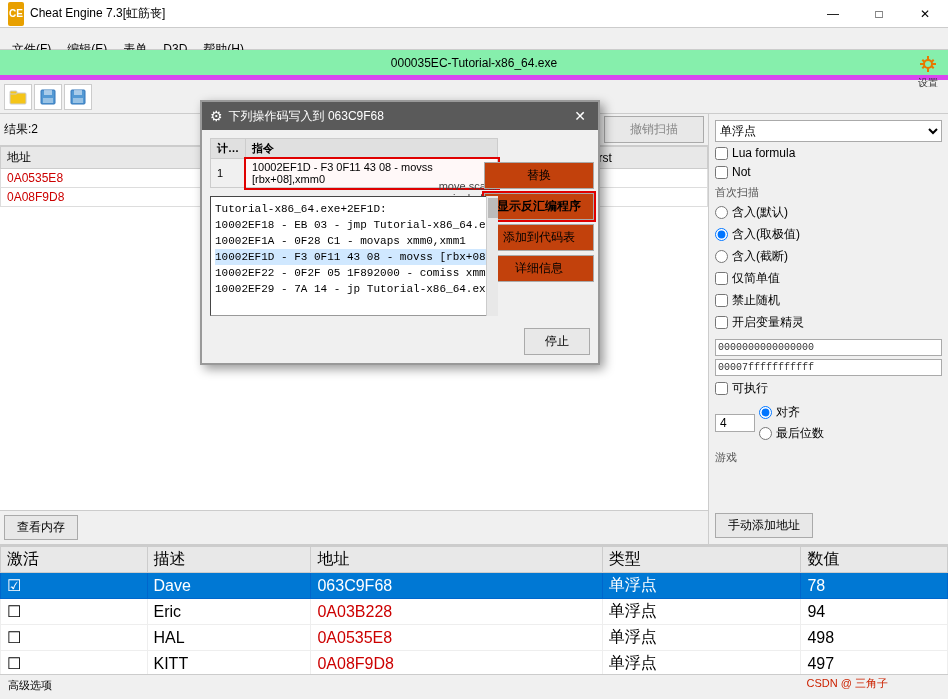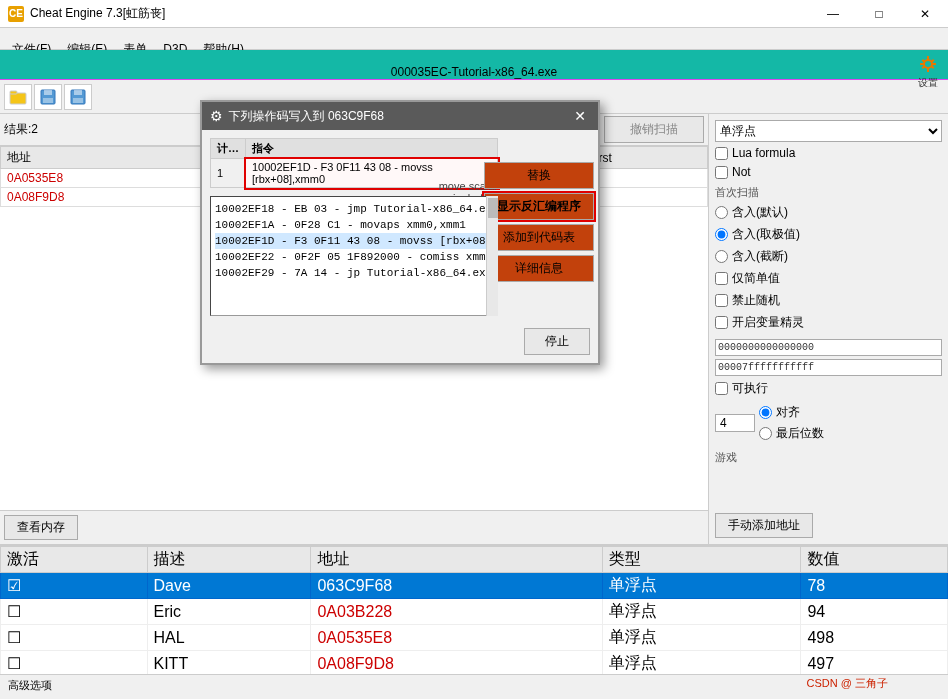--- a/index.html
+++ b/index.html
@@ -18,21 +18,21 @@
       background: #ffffff;
       height: 28px;
       display: flex;
       align-items: center;
       padding: 0 8px;
       border-bottom: 1px solid #ccc;
       position: relative;
     }
     .title-bar-icon {
       width: 16px;
-      height: 16px;
+      height: 24px;
       margin-right: 6px;
       background: #e8a000;
       border-radius: 2px;
       display: flex;
       align-items: center;
       justify-content: center;
       color: white;
       font-size: 10px;
       font-weight: bold;
     }
@@ -72,26 +72,26 @@
     .menu-item {
       padding: 2px 8px;
       cursor: pointer;
       font-size: 12px;
       color: #000;
       margin-top: 21px;
     }
 
     
     .app-title-bar {
-      background: #14b8a6;
+      background: #86efac;
       height: 30px;
       display: flex;
-      align-items: flex-end;
+      align-items: center;
       justify-content: center;
-      border-bottom: 1px solid #d946ef;
+      border-bottom: 5px solid #d946ef;
       position: relative;
     }
     .app-title {
       font-size: 12px;
       color: #000;
     }
 
     
     .toolbar {
       background: #f0f0f0;
@@ -611,20 +611,21 @@
 
       <div style="position:absolute;right:4px;top:32px;display:flex;flex-direction:column;gap:4px;">
         <button class="dialog-btn">替换</button>
         <button class="dialog-btn" style="outline:2px solid #e00000;color:#000;font-weight:bold;">显示反汇编程序</button>
         <button class="dialog-btn">添加到代码表</button>
         <button class="dialog-btn">详细信息</button>
       </div>
 
       <div style="margin-top:4px;position:relative;">
         <div class="disasm-area">
+          <div class="disasm-line">Tutorial-x86_64.exe+2EF1D:</div>
           <div class="disasm-line">10002EF18 - EB 03 - jmp Tutorial-x86_64.exe+2EF1D</div>
           <div class="disasm-line">10002EF1A - 0F28 C1 - movaps xmm0,xmm1</div>
           <div class="disasm-line" style="background:#d0e8ff;">10002EF1D - F3 0F11 43 08 - movss [rbx+08],xmm0 &lt;&lt;</div>
           <div class="disasm-line">10002EF22 - 0F2F 05 1F892000 - comiss xmm0,[Tutorial-x86_6</div>
           <div class="disasm-line">10002EF29 - 7A 14 - jp Tutorial-x86_64.exe+2EF3F</div>
         </div>
 
         <div style="position:absolute;right:0;top:0;width:12px;height:100%;background:#e8e8e8;border-left:1px solid #ccc;">
           <div style="width:10px;height:20px;background:#bbb;margin:2px auto;"></div>
         </div>

